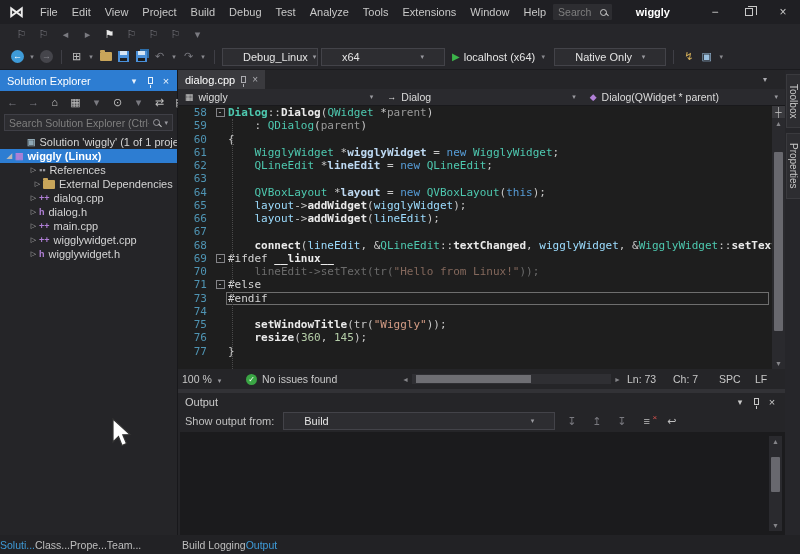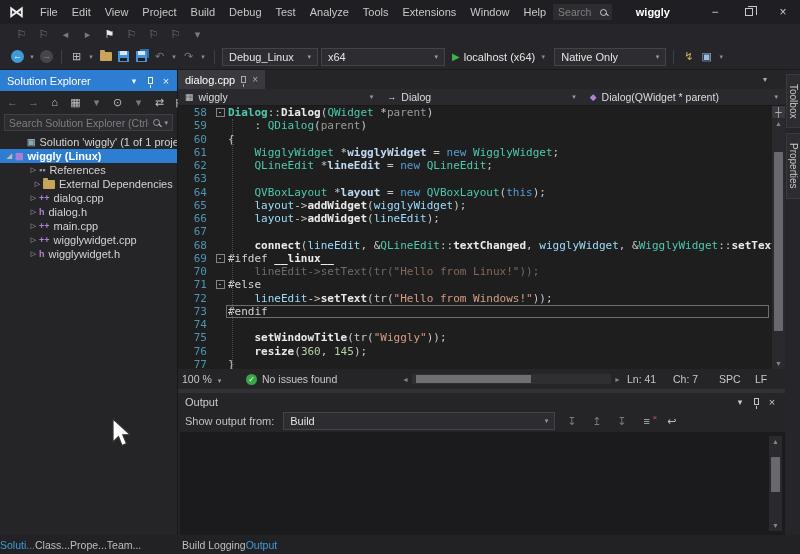--- a/index.html
+++ b/index.html
@@ -30,21 +30,21 @@
   .tb-caret { color:#8A8A8F; font-size:7px; width:8px; text-align:center; }
   .tb-sep { width:1px; height:14px; background:#3F3F46; margin:0 4px; }
   .nav-circle { width:13px; height:13px; border-radius:50%; background:#3E9BD8; color:#fff; font-size:9px; line-height:12px; text-align:center; display:inline-block; }
   .nav-circle.disabled { background:#45454B; color:#86868C; }
   .folder { width:12px; height:9px; background:#C8A55A; border-radius:1px; position:relative; display:inline-block; }
   .folder::before { content:""; position:absolute; top:-2px; left:0; width:5px; height:2px; background:#C8A55A; border-radius:1px 1px 0 0; }
   .floppy { width:11px; height:11px; background:#4A90D9; position:relative; display:inline-block; }
   .floppy::before { content:""; position:absolute; top:0; left:2px; width:7px; height:4px; background:#D6E6F5; }
   .floppy::after { content:""; position:absolute; bottom:1px; left:2px; width:7px; height:3px; background:#1E1E1E; }
   .floppy.all { box-shadow:3px -3px 0 -1px #2D6DA8; }
-  .combo { height:18px; background:#2D2D31; border:1px solid #434349; display:flex; align-items:center; padding:0 6px; color:#E4E4E4; font-size:11px; }
+  .combo { height:18px; background:#2D2D31; border:1px solid #434349; display:flex; align-items:center; padding:0 20px; color:#E4E4E4; font-size:11px; }
   .combo .caret { margin-left:auto; color:#9A9AA0; font-size:7px; padding-left:5px; }
   .run-btn { display:flex; align-items:center; gap:4px; padding:0 4px; color:#E4E4E4; }
   .run-glyph { color:#3CB44A; font-size:10px; }
 
   
   .main { display:flex; height:465px; }
 
   
   .left-panel { width:178px; background:#252528; display:flex; flex-direction:column; border-right:1px solid #18181B; }
   .se-header { height:21px; background:#2D7DD2; color:#FFFFFF; display:flex; align-items:center; padding:0 3px 0 7px; font-size:11px; }
@@ -414,25 +414,20 @@
             <span class="fold"></span>
             <span class="code-text"><span class="tok-dim">    lineEdit-&gt;setText(tr(</span><span class="tok-dimstr">"Hello from Linux!"</span><span class="tok-dim">));</span></span>
           </div>
           <div class="code-line">
             <span class="ln">71</span>
             <span class="fold">
               <span class="fold-box">-</span>
             </span>
             <span class="code-text"><span class="tok-pp">#else</span></span>
           </div>
-          <div class="code-line">
-            <span class="ln">72</span>
-            <span class="fold"></span>
-            <span class="code-text"><span class="tok-op">    </span><span class="tok-var">lineEdit</span><span class="tok-op">-&gt;</span><span class="tok-fn">setText</span><span class="tok-op">(tr(</span><span class="tok-str">"Hello from Windows!"</span><span class="tok-op">));</span></span>
-          </div>
           <div class="code-line current">
             <span class="ln">73</span>
             <span class="fold"></span>
             <span class="code-text"><span class="tok-pp">#endif</span></span>
           </div>
           <div class="code-line">
             <span class="ln">74</span>
             <span class="fold"></span>
             <span class="code-text"></span>
           </div>
@@ -471,21 +466,21 @@
           <span>No issues found</span>
         </div>
         <div class="h-scroll">
           <span style="font-size:7px;color:#858589">◄</span>
           <span class="h-track">
               <span class="h-thumb"></span>
             </span>
           <span style="font-size:7px;color:#858589">►</span>
         </div>
         <div class="stat-grp">
-          <span class="stat-item">Ln: 41</span>
+          <span class="stat-item">Ln: 73</span>
           <span class="stat-item">Ch: 7</span>
           <span class="stat-item" style="width:36px">SPC</span>
           <span class="stat-item" style="width:20px">LF</span>
         </div>
       </div>
     </div>
 
     <div class="splitter"></div>
 
     <div class="output-panel">

